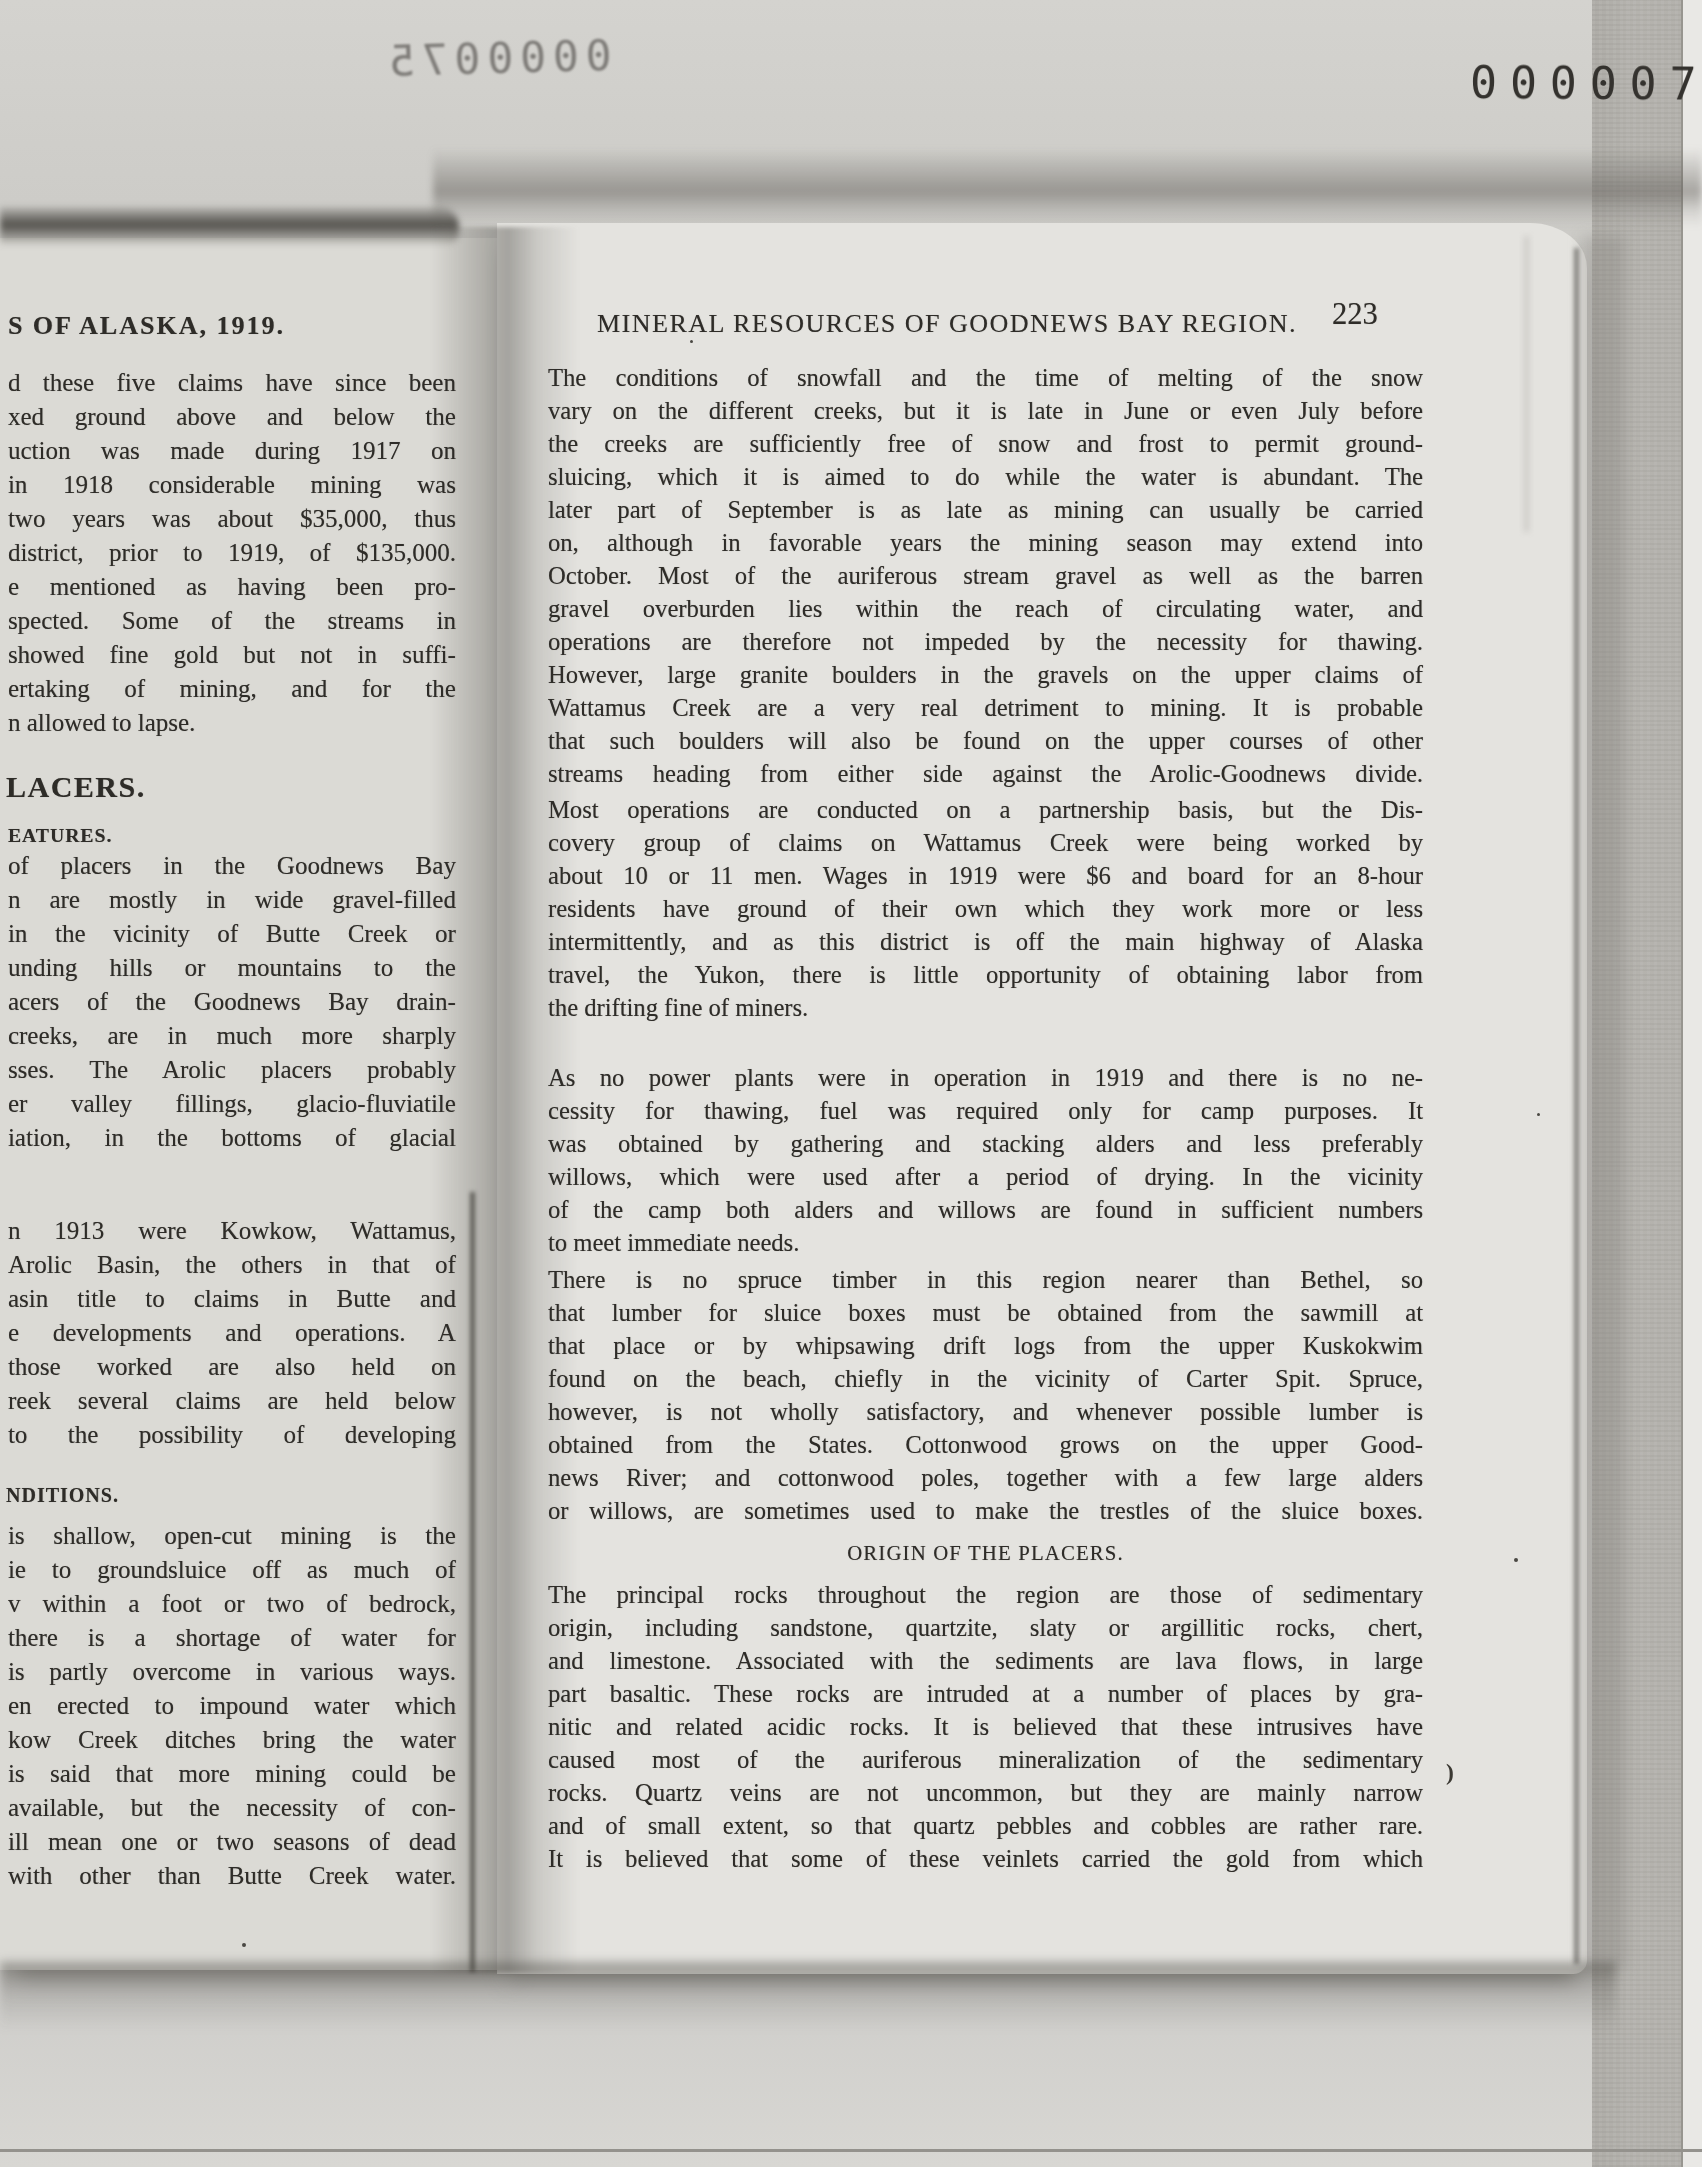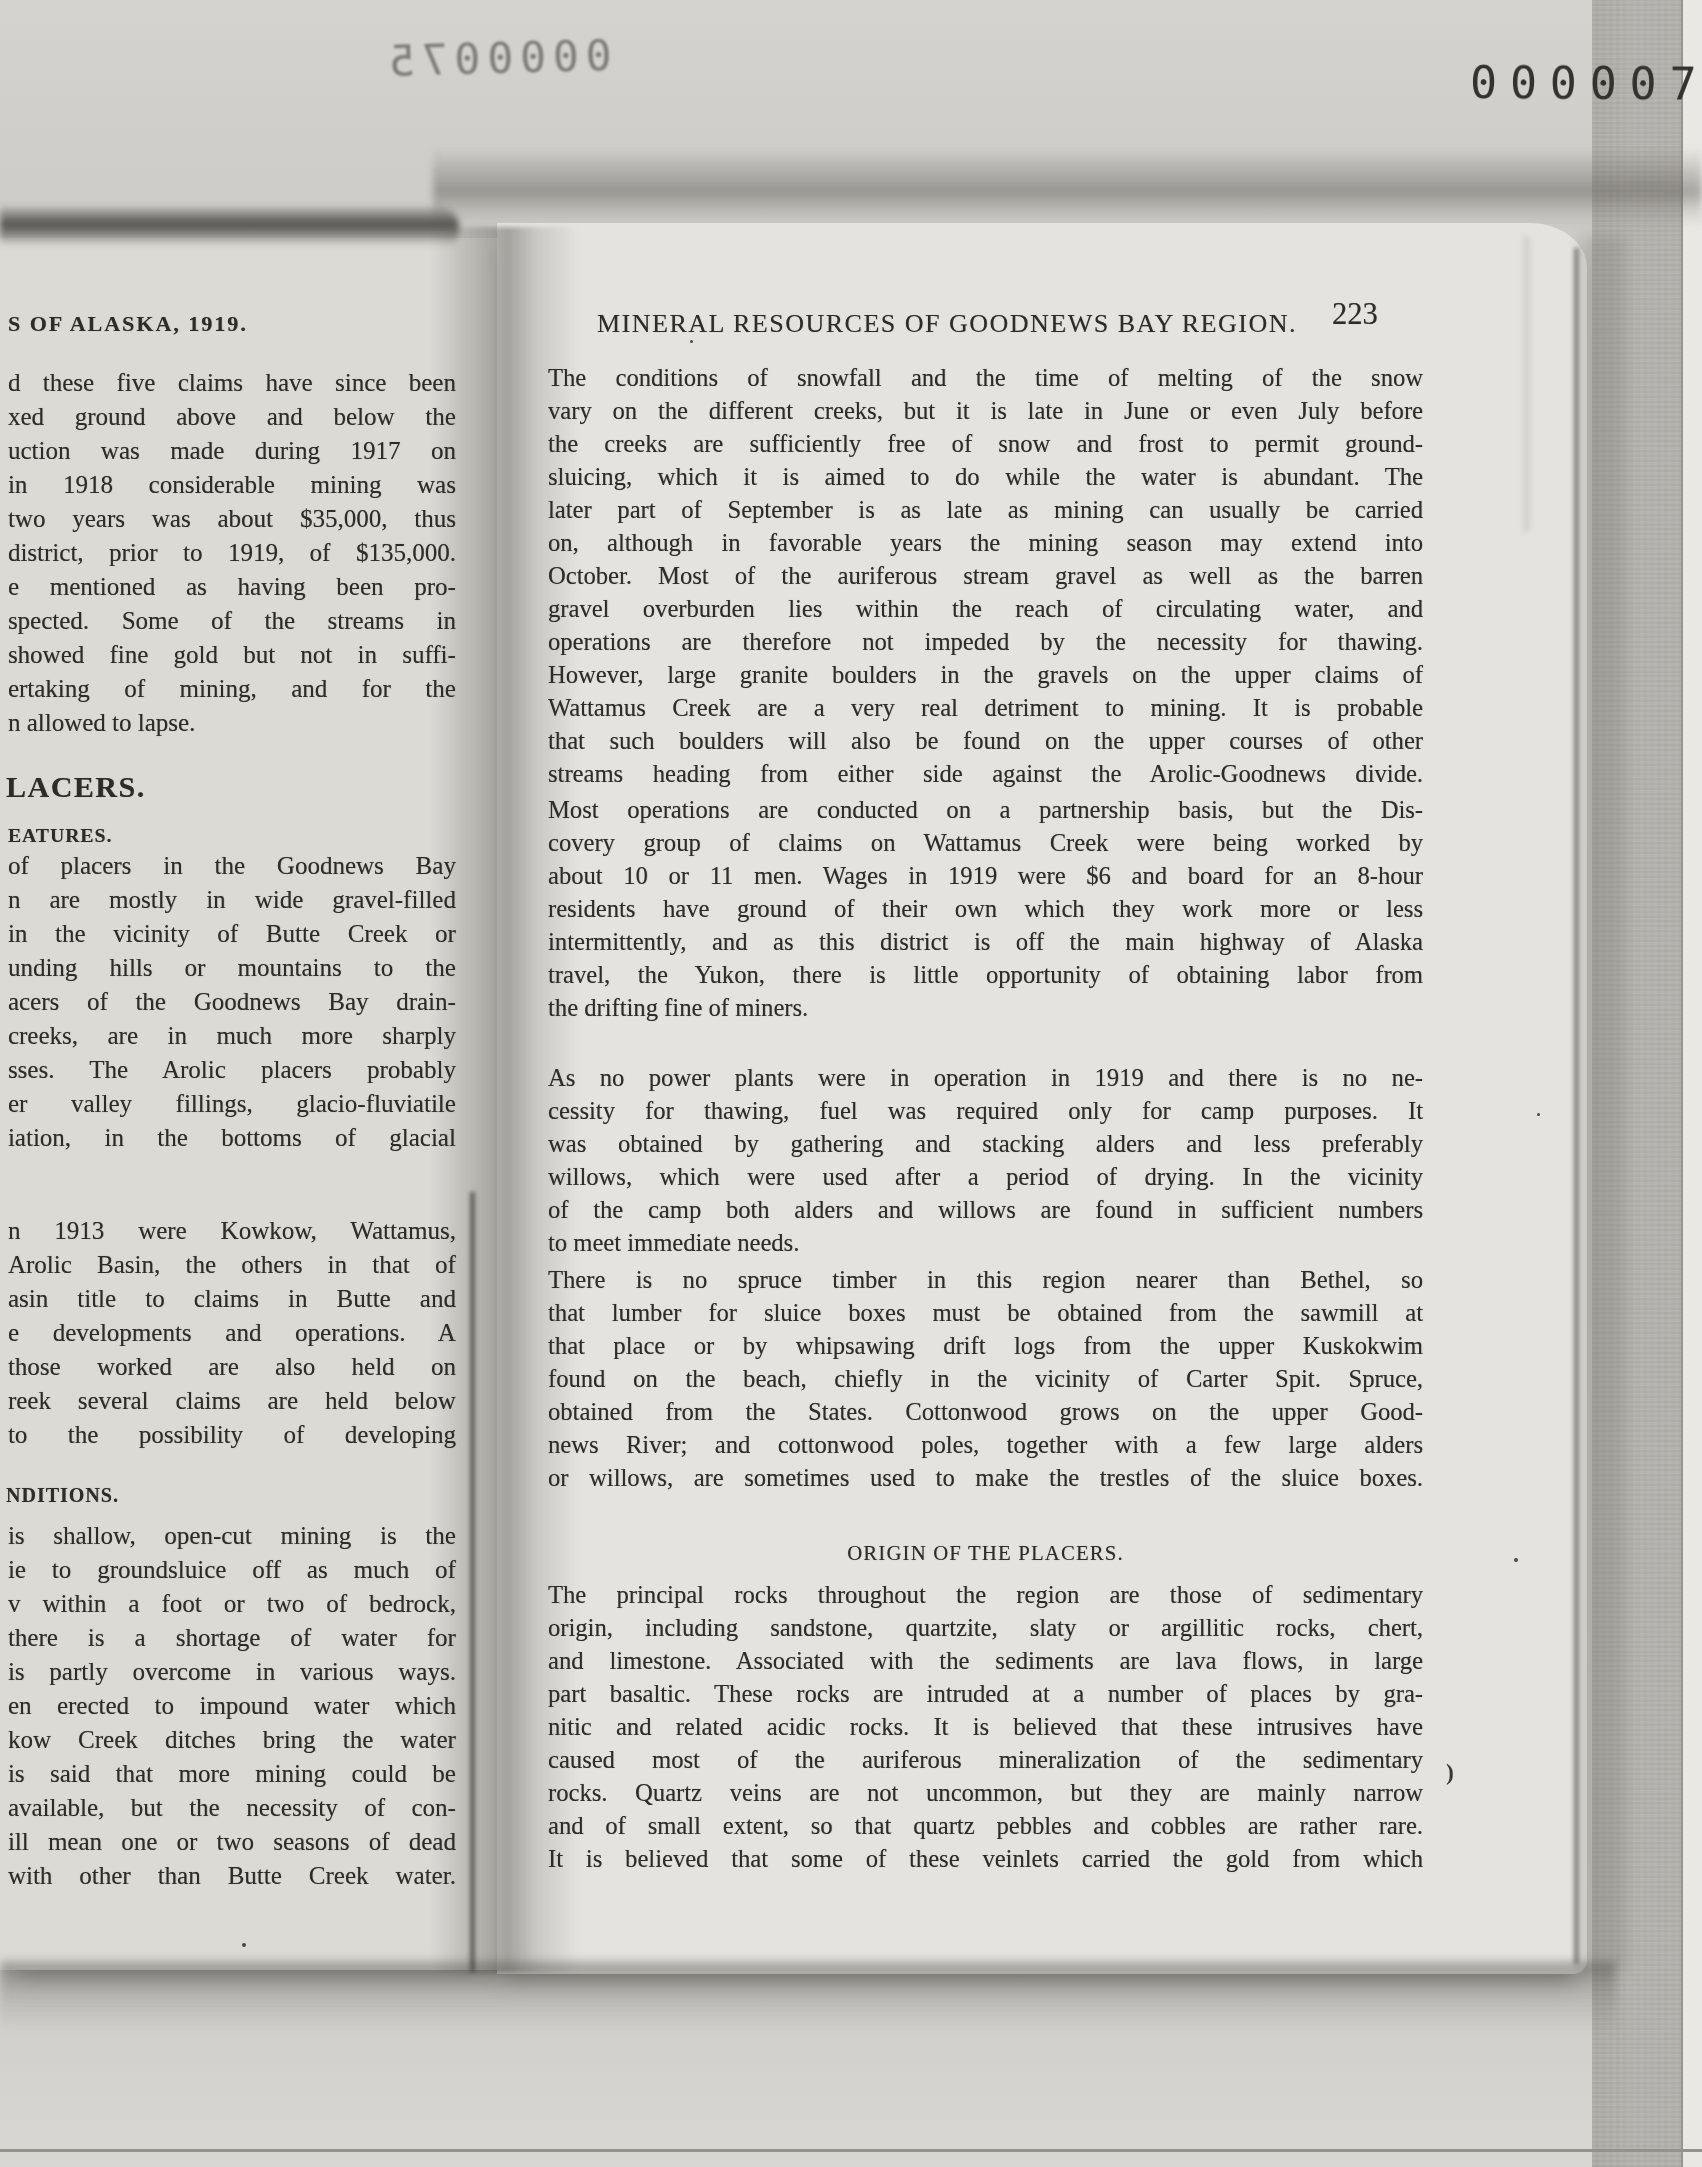--- a/index.html
+++ b/index.html
@@ -47,21 +47,21 @@
   .stamp-mirror{left:382px;top:33px;font-size:43px;letter-spacing:6.9px;color:rgba(72,70,66,.62);
     transform:scaleX(-1) rotate(1.5deg);filter:blur(1px);}
   .stamp-right{left:1470px;top:57px;font-size:45px;letter-spacing:12.8px;color:#34322e;
     filter:blur(0.6px);transform:rotate(.4deg);}
   
   .ptext{color:#2e2c28;text-shadow:0.3px 0.4px 0.7px rgba(46,44,40,.45);}
   .left-body{left:7.9px;width:448px;font-size:25px;line-height:34px;}
   .right-body{left:548px;width:875px;font-size:24.6px;line-height:33px;}
   .tline{text-align:justify;text-align-last:justify;}
   .tline.ragged{text-align-last:left;}
-  .run-head-left{left:7.9px;top:311px;font-size:22px;font-weight:700;letter-spacing:2px;}
+  .run-head-left{left:7.9px;top:311px;font-size:26px;font-weight:700;letter-spacing:2px;}
   .run-head-right{left:548px;top:309px;width:798px;text-align:center;font-size:26px;letter-spacing:1.5px;}
   .page-num{left:1332px;top:297px;font-size:30.5px;}
   .h-placers{left:6px;top:770px;font-size:30px;font-weight:700;letter-spacing:1.5px;}
   .h-features{left:7.9px;top:824px;font-size:19.7px;font-weight:700;letter-spacing:1px;}
   .h-conditions{left:6px;top:1484px;font-size:20px;font-weight:700;letter-spacing:1px;}
   .h-origin{left:548px;top:1542px;width:875px;text-align:center;font-size:20.7px;letter-spacing:1.2px;}
   .p-a{top:366px;} .p-b{top:849px;} .p-c{top:1214px;} .p-d{top:1519px;}
   .p-1{top:361px;} .p-2{top:793px;} .p-3{top:1061px;} .p-4{top:1263px;} .p-5{top:1578px;}
   .speck{background:#4a4843;border-radius:50%;}
   .mark-paren{left:1446px;top:1759px;font-size:23.6px;color:#3b3933;font-weight:700;}
@@ -173,20 +173,21 @@
     <div class="tline">was obtained by gathering and stacking alders and less preferably</div>
     <div class="tline">willows, which were used after a period of drying. In the vicinity</div>
     <div class="tline">of the camp both alders and willows are found in sufficient numbers</div>
     <div class="tline ragged">to meet immediate needs.</div>
   </div>
 <div class="abs ptext right-body p-4">
     <div class="tline">There is no spruce timber in this region nearer than Bethel, so</div>
     <div class="tline">that lumber for sluice boxes must be obtained from the sawmill at</div>
     <div class="tline">that place or by whipsawing drift logs from the upper Kuskokwim</div>
     <div class="tline">found on the beach, chiefly in the vicinity of Carter Spit. Spruce,</div>
+    <div class="tline">however, is not wholly satisfactory, and whenever possible lumber is</div>
     <div class="tline">obtained from the States. Cottonwood grows on the upper Good-</div>
     <div class="tline">news River; and cottonwood poles, together with a few large alders</div>
     <div class="tline">or willows, are sometimes used to make the trestles of the sluice boxes.</div>
   </div>
 <div class="abs ptext h-origin">ORIGIN OF THE PLACERS.</div>
 <div class="abs ptext right-body p-5">
     <div class="tline">The principal rocks throughout the region are those of sedimentary</div>
     <div class="tline">origin, including sandstone, quartzite, slaty or argillitic rocks, chert,</div>
     <div class="tline">and limestone. Associated with the sediments are lava flows, in large</div>
     <div class="tline">part basaltic. These rocks are intruded at a number of places by gra-</div>

